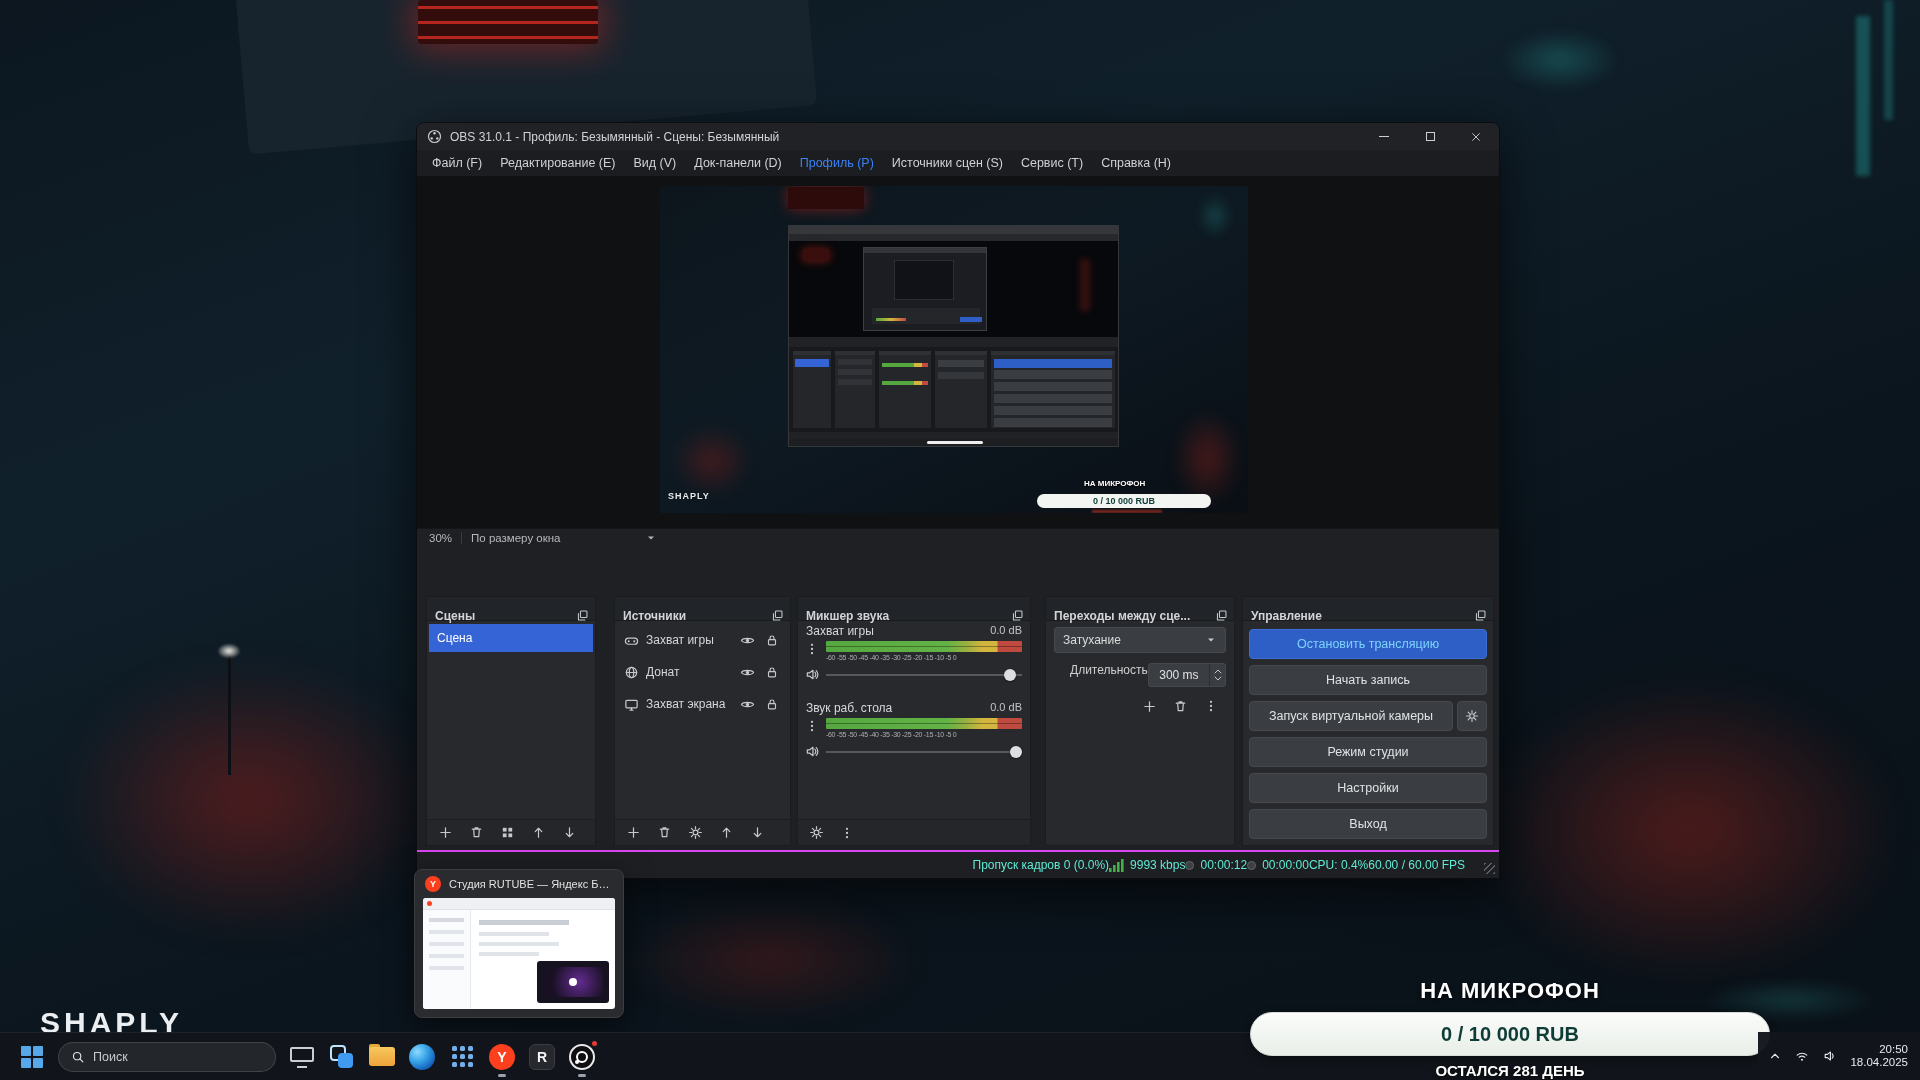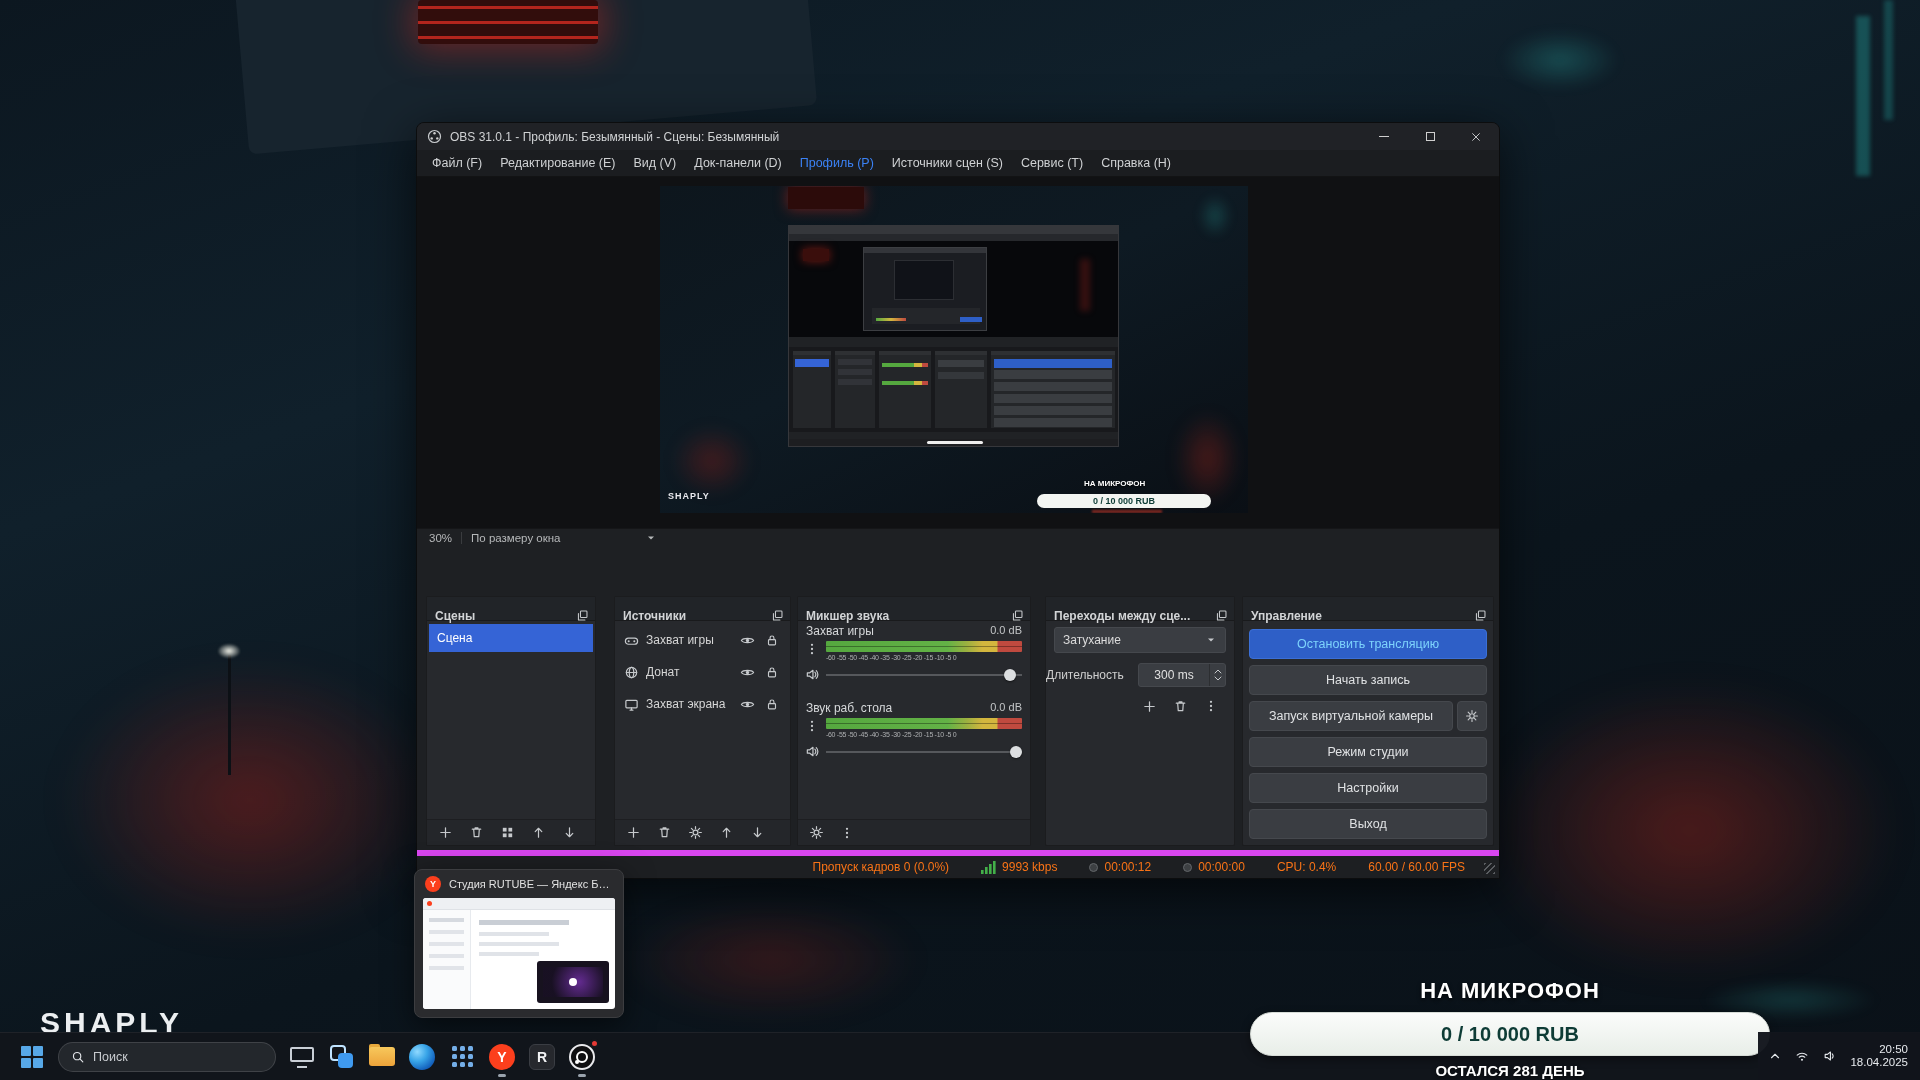--- a/index.html
+++ b/index.html
@@ -64,38 +64,38 @@
       linear-gradient(90deg,var(--meter-green,#55a83f) 0%,#63b246 62%,#9db040 72%,var(--meter-yellow,#d4b63e) 80%,var(--meter-yellow,#d4b63e) 87%,var(--meter-red,#bf4a3f) 88%,var(--meter-red,#bf4a3f) 100%)}
   .mx-scale{position:absolute;left:28px;right:6px;top:30px;font-size:7px;letter-spacing:-.3px;color:#aeb0b2;white-space:nowrap;overflow:hidden}
   .mx-mute{position:absolute;left:5px;top:41px;cursor:pointer}
   .mx-slider{position:absolute;left:28px;right:8px;top:44px;height:14px;cursor:pointer}
   .mx-slider .track{position:absolute;left:0;right:0;top:6px;height:2px;background:#56585c}
   .mx-slider .handle{position:absolute;top:1px;width:12px;height:12px;border-radius:50%;background:#dcdee0;box-shadow:0 1px 2px rgba(0,0,0,.5)}
 
   
   .tr-select{position:absolute;left:8px;right:8px;top:30px;height:26px;background:#3a3d42;border:1px solid #45484d;border-radius:3px;
     display:flex;align-items:center;justify-content:space-between;padding:0 8px;font-size:12px;color:#dcdcdc;cursor:pointer}
-  .tr-dur{position:absolute;left:0;right:8px;top:66px;height:24px;display:flex;align-items:center;justify-content:space-between;font-size:12px;color:#cfcfcf}
+  .tr-dur{position:absolute;left:24px;right:8px;top:66px;height:24px;display:flex;align-items:flex-start;justify-content:space-between;font-size:12px;color:#cfcfcf}
   .spin{width:88px;height:24px;background:#3a3d42;border:1px solid #45484d;border-radius:3px;display:flex;align-items:center;cursor:text}
   .spin .val{flex:1;text-align:center;font-size:12px;color:#e0e0e0}
   .spin-arrows{width:16px;height:100%;border-left:1px solid #2c2e31;display:flex;flex-direction:column;align-items:center;justify-content:center;gap:2px;cursor:pointer}
   .tr-btns{position:absolute;left:94px;top:100px;display:flex;gap:13px}
 
   
   .ctl{position:absolute;left:6px;right:6px;height:30px;border-radius:4px;background:#3a3d42;border:1px solid #45484d;
     color:#e0e2e4;font-size:12.5px;display:flex;align-items:center;justify-content:center;cursor:pointer;white-space:nowrap}
   .ctl.primary{background:var(--stream-active,#2e5fc7);border-color:#3b6fd6;color:#7dd3fc}
   .vc-row{position:absolute;left:6px;right:6px;top:104px;height:30px;display:flex;gap:4px}
   .vc-row .ctl2{flex:1;border-radius:4px;background:#3a3d42;border:1px solid #45484d;color:#e0e2e4;font-size:12.5px;
     display:flex;align-items:center;justify-content:center;cursor:pointer;white-space:nowrap}
   .vc-gear{width:30px;border-radius:4px;background:#3a3d42;border:1px solid #45484d;display:flex;align-items:center;justify-content:center;cursor:pointer}
 
   
-  .statusbar{position:absolute;left:0;right:0;bottom:0;height:28px;background:#1d1f22;border-top:6px solid #d946ef;
-    display:flex;align-items:center;justify-content:flex-end;gap:32px;padding-right:34px;font-size:12px;color:#f97316}
+  .statusbar{position:absolute;left:0;right:0;bottom:0;height:28px;background:#1d1f22;border-top:2px solid #d946ef;
+    display:flex;align-items:center;justify-content:flex-end;gap:0;padding-right:34px;font-size:12px;color:#5eead4}
   .stgrp{display:flex;align-items:center;gap:6px}
   .stdot{width:9px;height:9px;border-radius:50%;background:#3d4043;border:1px solid #63666a}
   .grip{position:absolute;right:4px;bottom:4px;width:11px;height:11px;cursor:nwse-resize;
     background:repeating-linear-gradient(135deg,#5a5d61 0 1.5px,transparent 1.5px 4.5px)}
 
   
   .thumb{position:absolute;left:414px;top:869px;width:210px;height:149px;background:#2a2b2e;border:1px solid #3c3d40;
     border-radius:8px;box-shadow:0 8px 30px rgba(0,0,0,.55);z-index:22}
   .thumb-h{height:28px;display:flex;align-items:center;gap:8px;padding:0 10px;font-size:11px;color:#e2e2e2}
   .thumb-h .t{white-space:nowrap;overflow:hidden;text-overflow:ellipsis}

